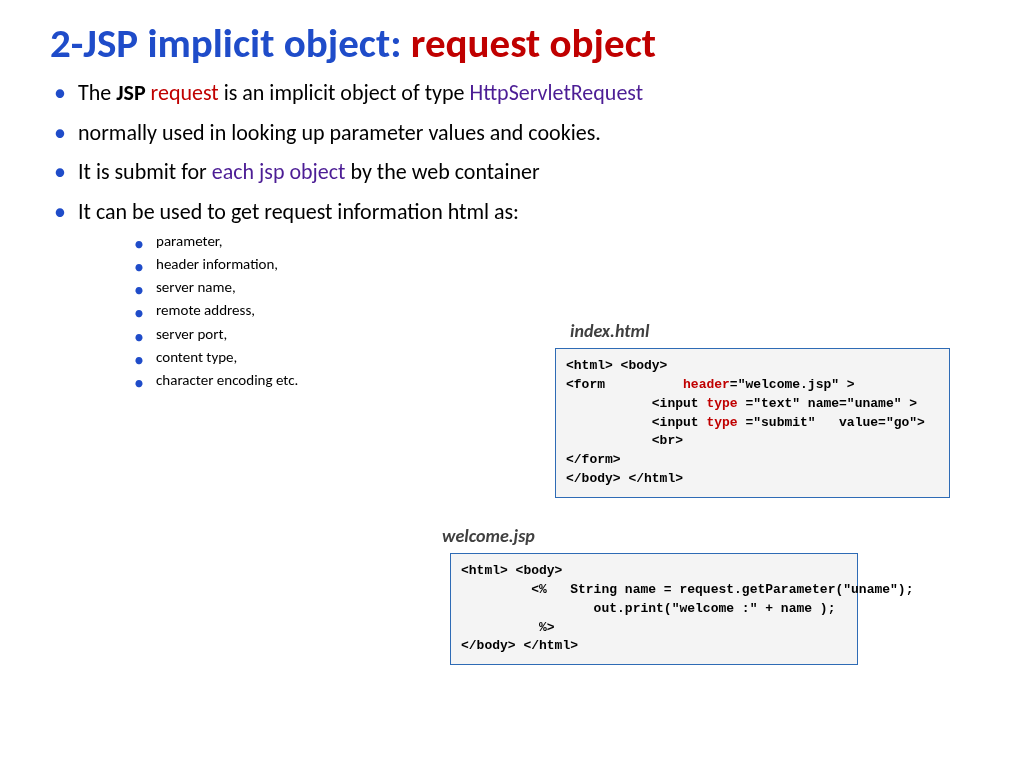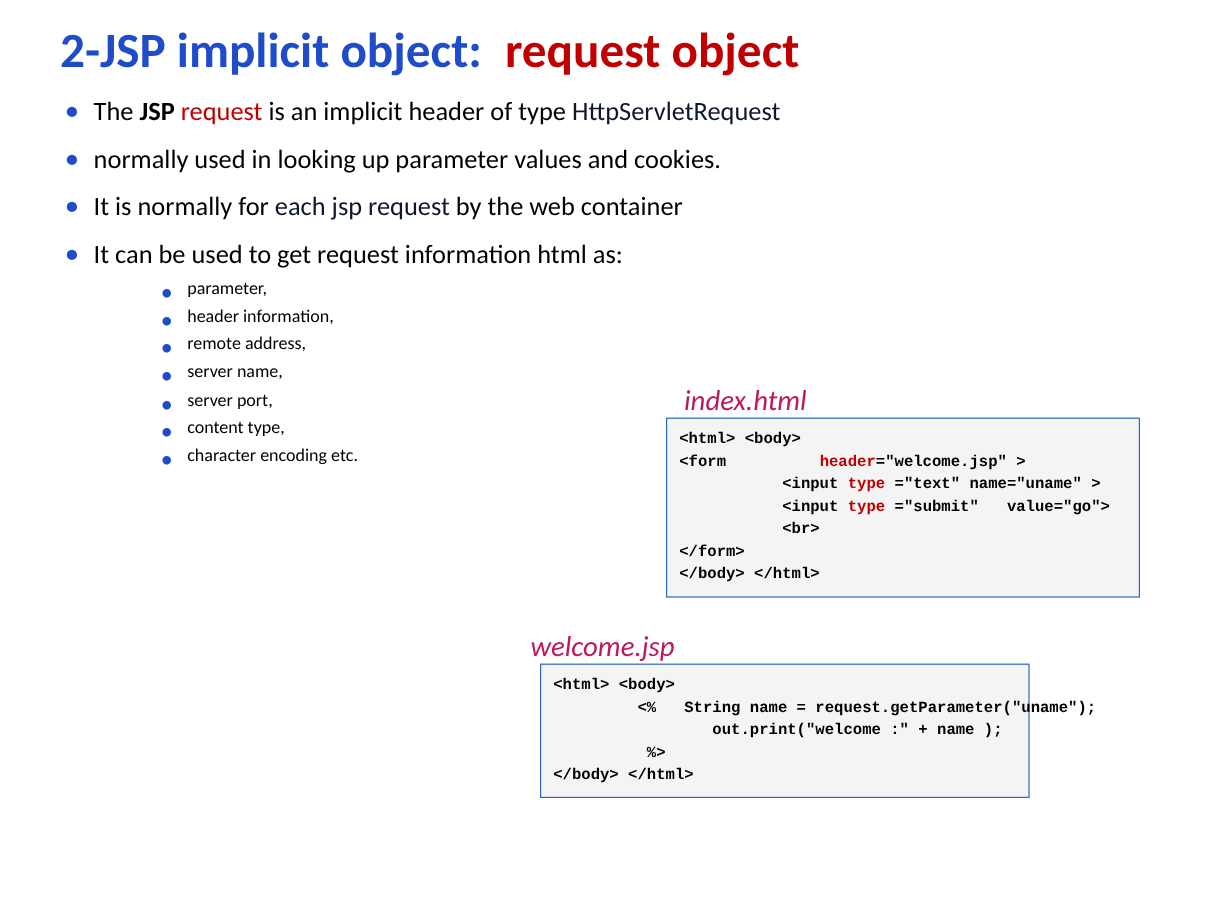--- a/index.html
+++ b/index.html
@@ -11,21 +11,21 @@
     padding: 20px 50px 20px 50px;
     position: relative;
   }
   .title {
     font-size: 41px;
     font-weight: bold;
     margin-bottom: 12px;
     line-height: 1.15;
   }
   .title .t-blue { color: #1f4cc9; }
-  .title .t-red  { color: #c00000; margin-left: 10px; }
+  .title .t-red  { color: #c00000; }
   ul.main {
     list-style: none;
     font-size: 22px;
     color: #000;
   }
   ul.main > li {
     position: relative;
     padding-left: 28px;
     margin-bottom: 11px;
     line-height: 1.3;
@@ -53,65 +53,66 @@
   }
   ul.sub > li::before {
     content: "•";
     position: absolute;
     left: 0;
     top: 0;
     color: #1f4cc9;
     font-size: 20px;
   }
   .red-word { color: #c00000; font-weight: normal; }
-  .blue-word { color: #0f172a; }
+  .blue-word { color: #4c1d95; }
   .bold { font-weight: bold; }
 
   .codebox {
     position: absolute;
     background: #f4f4f4;
     border: 1.5px solid #2e6bb5;
     font-family: Consolas, "Courier New", monospace;
     font-size: 13px;
     font-weight: bold;
     padding: 8px 10px;
     color: #000;
     line-height: 1.45;
     white-space: pre;
   }
   .codelabel {
     position: absolute;
-    color: #be185d;
+    color: #404040;
     font-style: italic;
-    font-size: 24px;
+    font-size: 18px;
+    font-weight: bold;
   }
   .cb-red { color: #c00000; }
 </style>
 </head>
 <body>
 
 <div class="title">
   <span class="t-blue">2-JSP implicit object: </span><span class="t-red">request object</span>
 </div>
 
 <ul class="main">
   <li>
-    <span>The </span><span class="bold">JSP </span><span class="red-word">request </span><span>is an implicit header of type </span><span class="blue-word">HttpServletRequest</span>
+    <span>The </span><span class="bold">JSP </span><span class="red-word">request </span><span>is an implicit object of type </span><span class="blue-word">HttpServletRequest</span>
   </li>
   <li>normally used in looking up parameter values and cookies.</li>
   <li>
-    <span>It is normally for </span><span class="blue-word">each jsp request </span><span>by the web container</span>
+    <span>It is submit for </span><span class="blue-word">each jsp object </span><span>by the web container</span>
   </li>
   <li>
     <span>It can be used to get request information html as:</span>
     <ul class="sub">
       <li>parameter,</li>
       <li>header information,</li>
+      <li>server name,</li>
       <li>remote address,</li>
-      <li>server name,</li>
       <li>server port,</li>
       <li>content type,</li>
       <li>character encoding etc.</li>
     </ul>
   </li>
 </ul>
 
 <div class="codelabel" style="left:570px; top:320px;">index.html</div>
 
 <div class="codebox" style="left:555px; top:348px; width:395px;"><span>&lt;html&gt; &lt;body&gt;</span>

